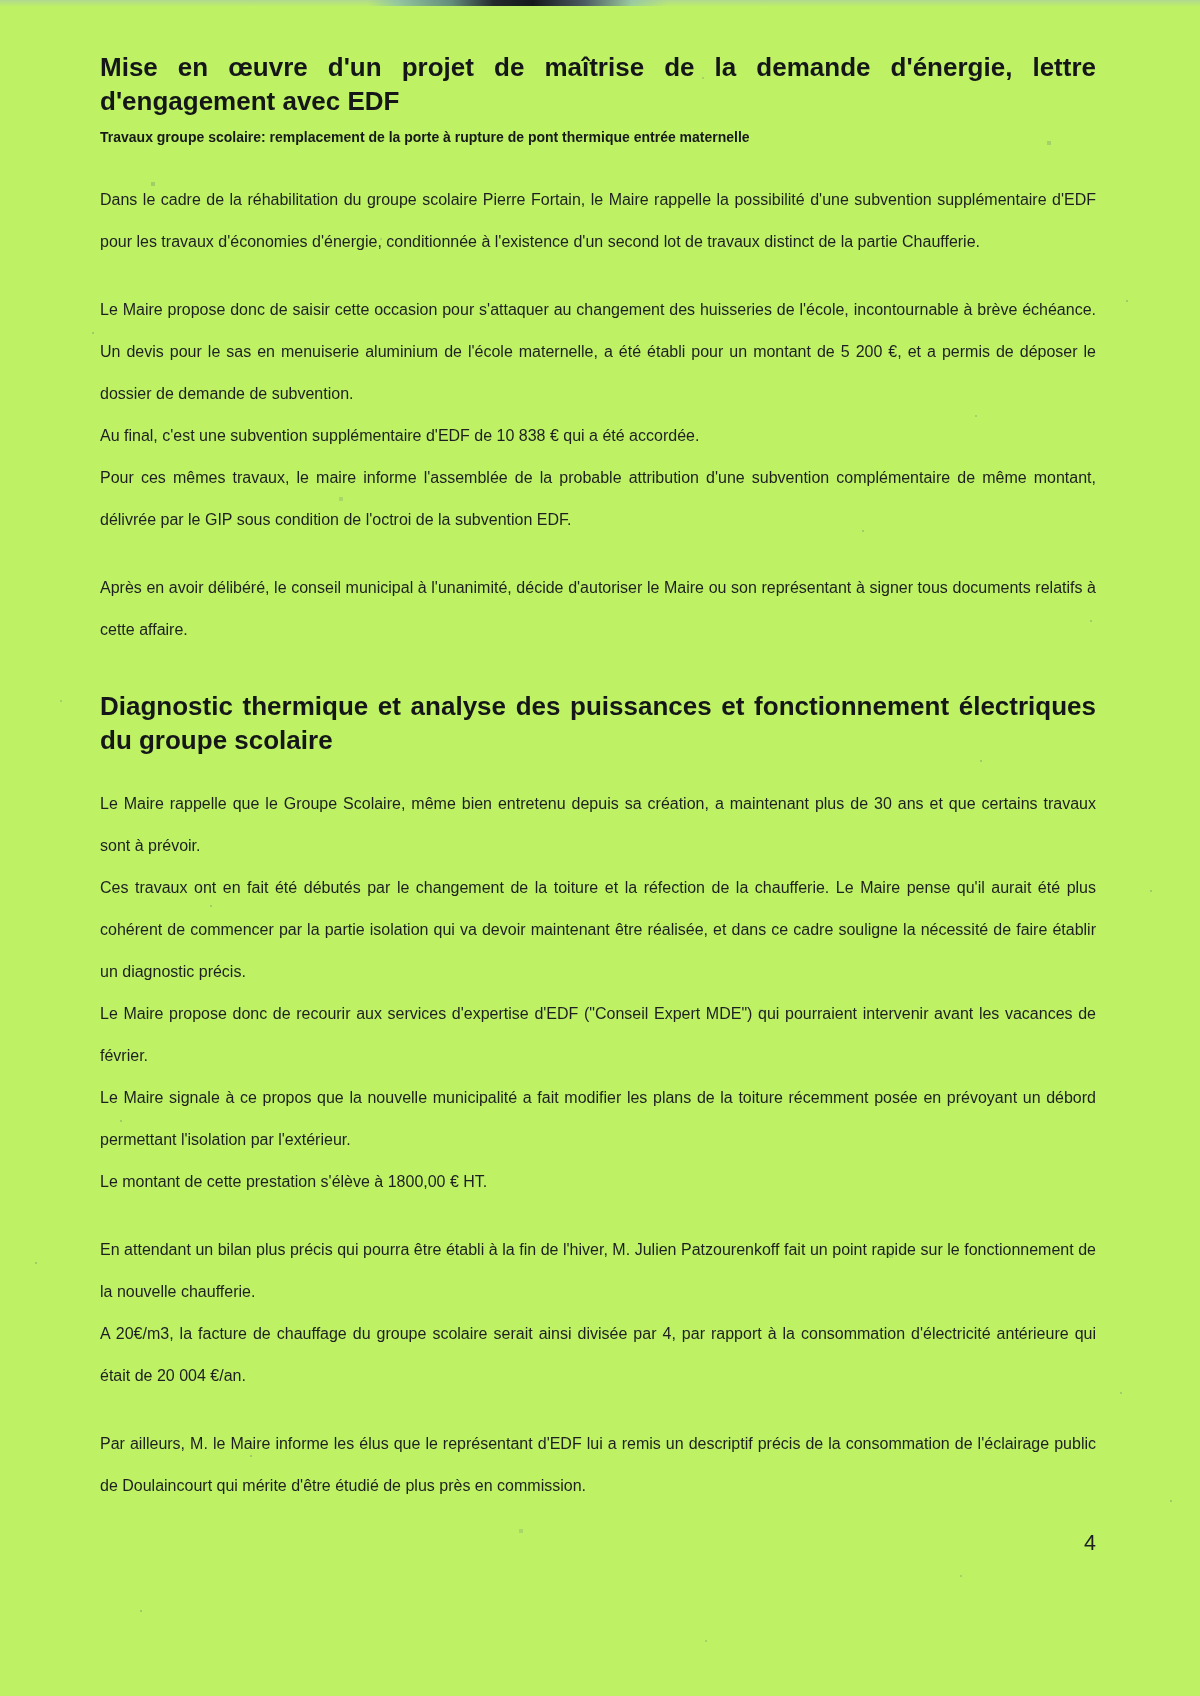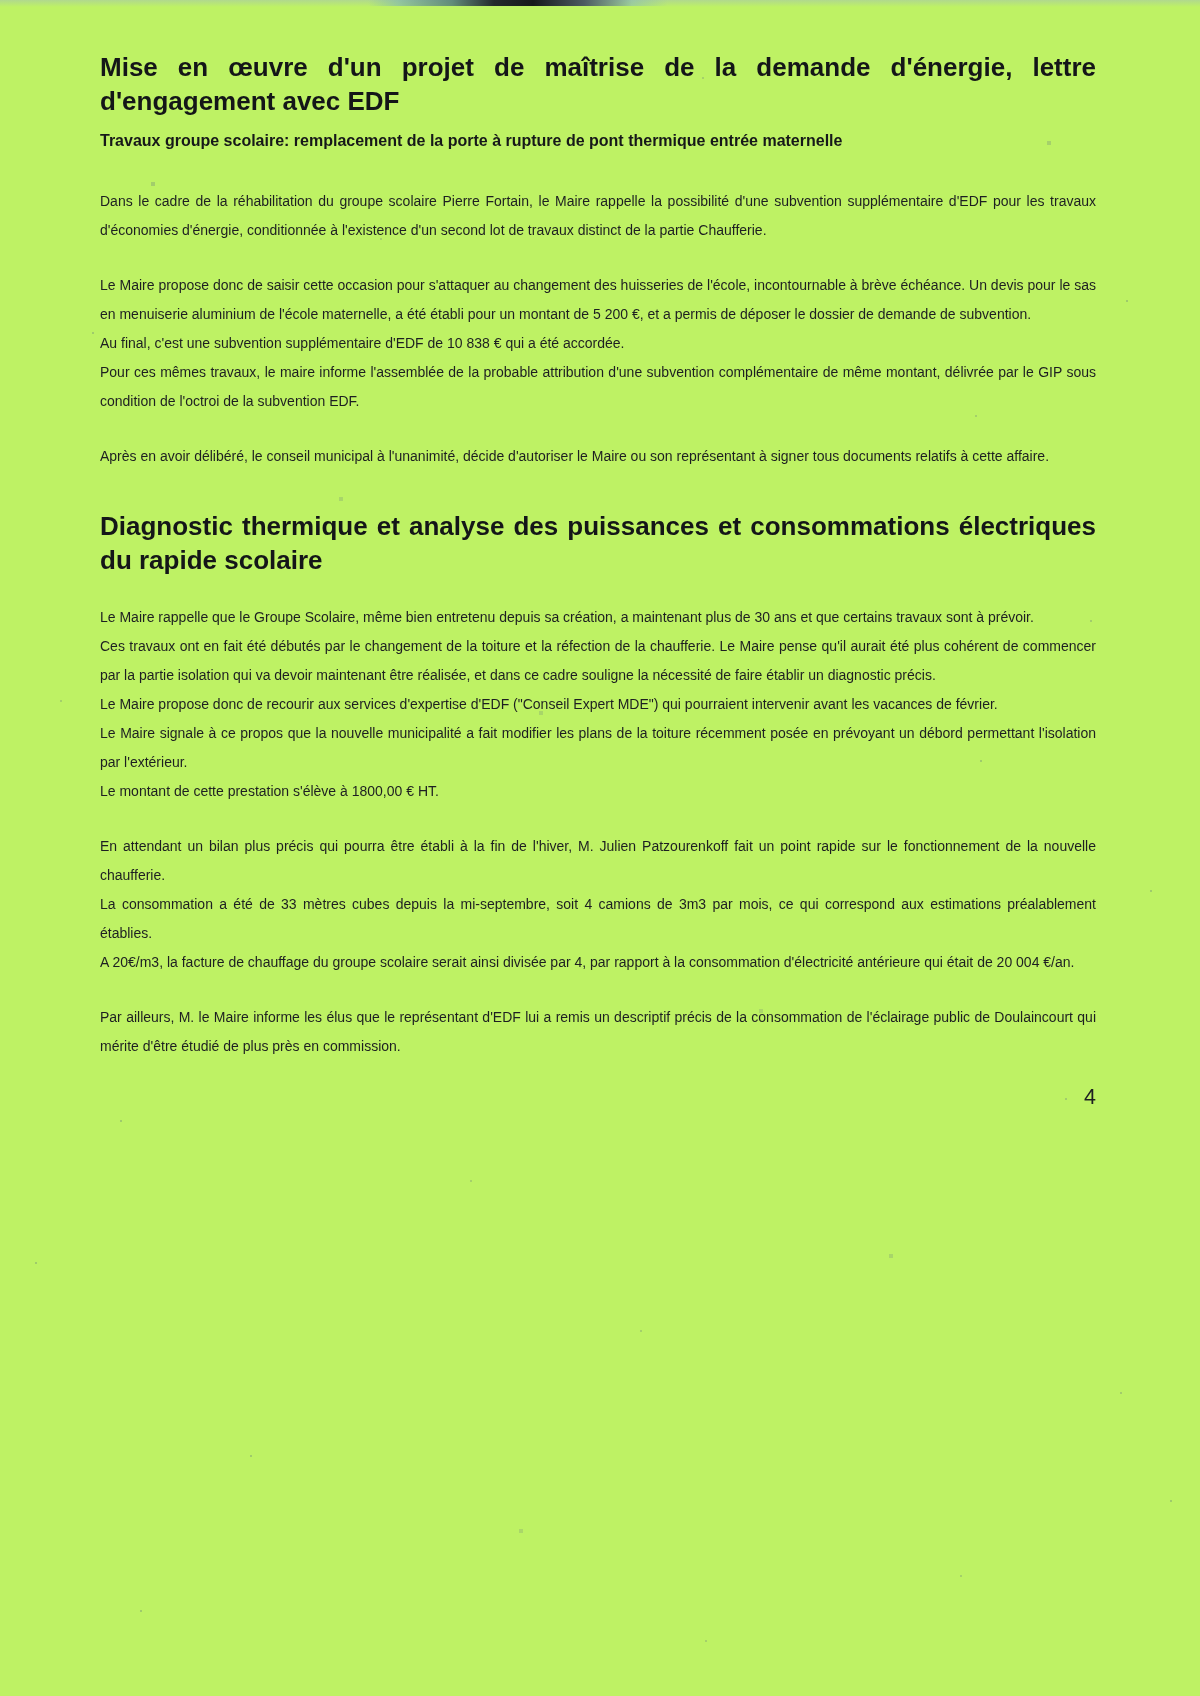--- a/index.html
+++ b/index.html
@@ -75,36 +75,36 @@
   .doc-heading {
     margin: 0;
     font-size: 26px;
     line-height: 34px;
     font-weight: bold;
     text-align: justify;
     color: #141618;
   }
   .doc-subheading {
     margin: 3px 0 0 0;
-    font-size: 16px;
-    line-height: 40px;
+    font-size: 14px;
+    line-height: 32px;
     font-weight: bold;
     text-align: justify;
     color: #161819;
   }
   .heading-2 {
     margin-top: 38px;
   }
   .group {
     margin-top: 26px;
   }
   .group p {
     margin: 0;
-    font-size: 14px;
-    line-height: 29px;
+    font-size: 16px;
+    line-height: 42px;
     text-align: justify;
     color: #1d1f21;
   }
   .page-number {
     margin-top: 22px;
     text-align: right;
     font-size: 21.5px;
     line-height: 29px;
     color: #1d1f21;
   }
@@ -129,34 +129,33 @@
     <div class="group">
       <p>Le Maire propose donc de saisir cette occasion pour s'attaquer au changement des huisseries de l'école, incontournable à brève échéance. Un devis pour le sas en menuiserie aluminium de l'école maternelle, a été établi pour un montant de 5 200 €, et a permis de déposer le dossier de demande de subvention.</p>
       <p>Au final, c'est une subvention supplémentaire d'EDF de  10 838 € qui a été accordée.</p>
       <p>Pour ces mêmes travaux, le maire informe l'assemblée de la probable attribution d'une subvention complémentaire de même montant, délivrée par le GIP sous condition de l'octroi de la subvention EDF.</p>
     </div>
 
     <div class="group">
       <p>Après en avoir délibéré, le conseil municipal à l'unanimité, décide  d'autoriser le Maire ou son représentant à signer tous documents relatifs à cette affaire.</p>
     </div>
 
-    <h1 class="doc-heading heading-2">Diagnostic thermique et analyse des puissances et consommations électriques du rapide scolaire</h1>
+    <h1 class="doc-heading heading-2">Diagnostic thermique et analyse des puissances et fonctionnement électriques du groupe scolaire</h1>
 
     <div class="group">
       <p>Le Maire rappelle que le Groupe Scolaire, même bien entretenu depuis sa création, a maintenant plus de 30 ans et que certains travaux sont à prévoir.</p>
       <p>Ces travaux ont en fait été débutés par le changement de la toiture et la réfection  de la chaufferie. Le Maire pense qu'il aurait été plus cohérent de commencer par la partie isolation qui va devoir maintenant être réalisée, et dans ce cadre souligne la nécessité de faire établir un diagnostic précis.</p>
       <p>Le Maire propose donc de recourir aux services d'expertise d'EDF ("Conseil Expert MDE") qui pourraient intervenir avant les vacances de février.</p>
       <p>Le Maire signale à ce propos que la nouvelle municipalité a fait modifier les plans de la toiture récemment posée en prévoyant un débord permettant l'isolation par l'extérieur.</p>
       <p>Le montant de cette prestation s'élève à 1800,00 € HT.</p>
     </div>
 
 
     <div class="group">
       <p>En attendant un bilan plus précis qui  pourra être établi à la fin de l'hiver, M. Julien Patzourenkoff fait un point rapide sur le fonctionnement de la nouvelle chaufferie.</p>
-      <p>La consommation a été de 33 mètres cubes  depuis la mi-septembre, soit 4 camions de 3m3 par mois, ce qui correspond aux estimations préalablement établies.</p>
       <p>A 20€/m3, la facture de chauffage du groupe scolaire serait ainsi divisée par 4, par rapport à la consommation d'électricité antérieure qui était de 20 004 €/an.</p>
     </div>
 
     <div class="group">
       <p>Par ailleurs, M. le Maire informe les élus que le représentant d'EDF lui a remis un descriptif précis de la consommation de l'éclairage public de Doulaincourt qui mérite d'être étudié de plus près en commission.</p>
     </div>
 
     <div class="page-number">4</div>
   </div>
 </div>

